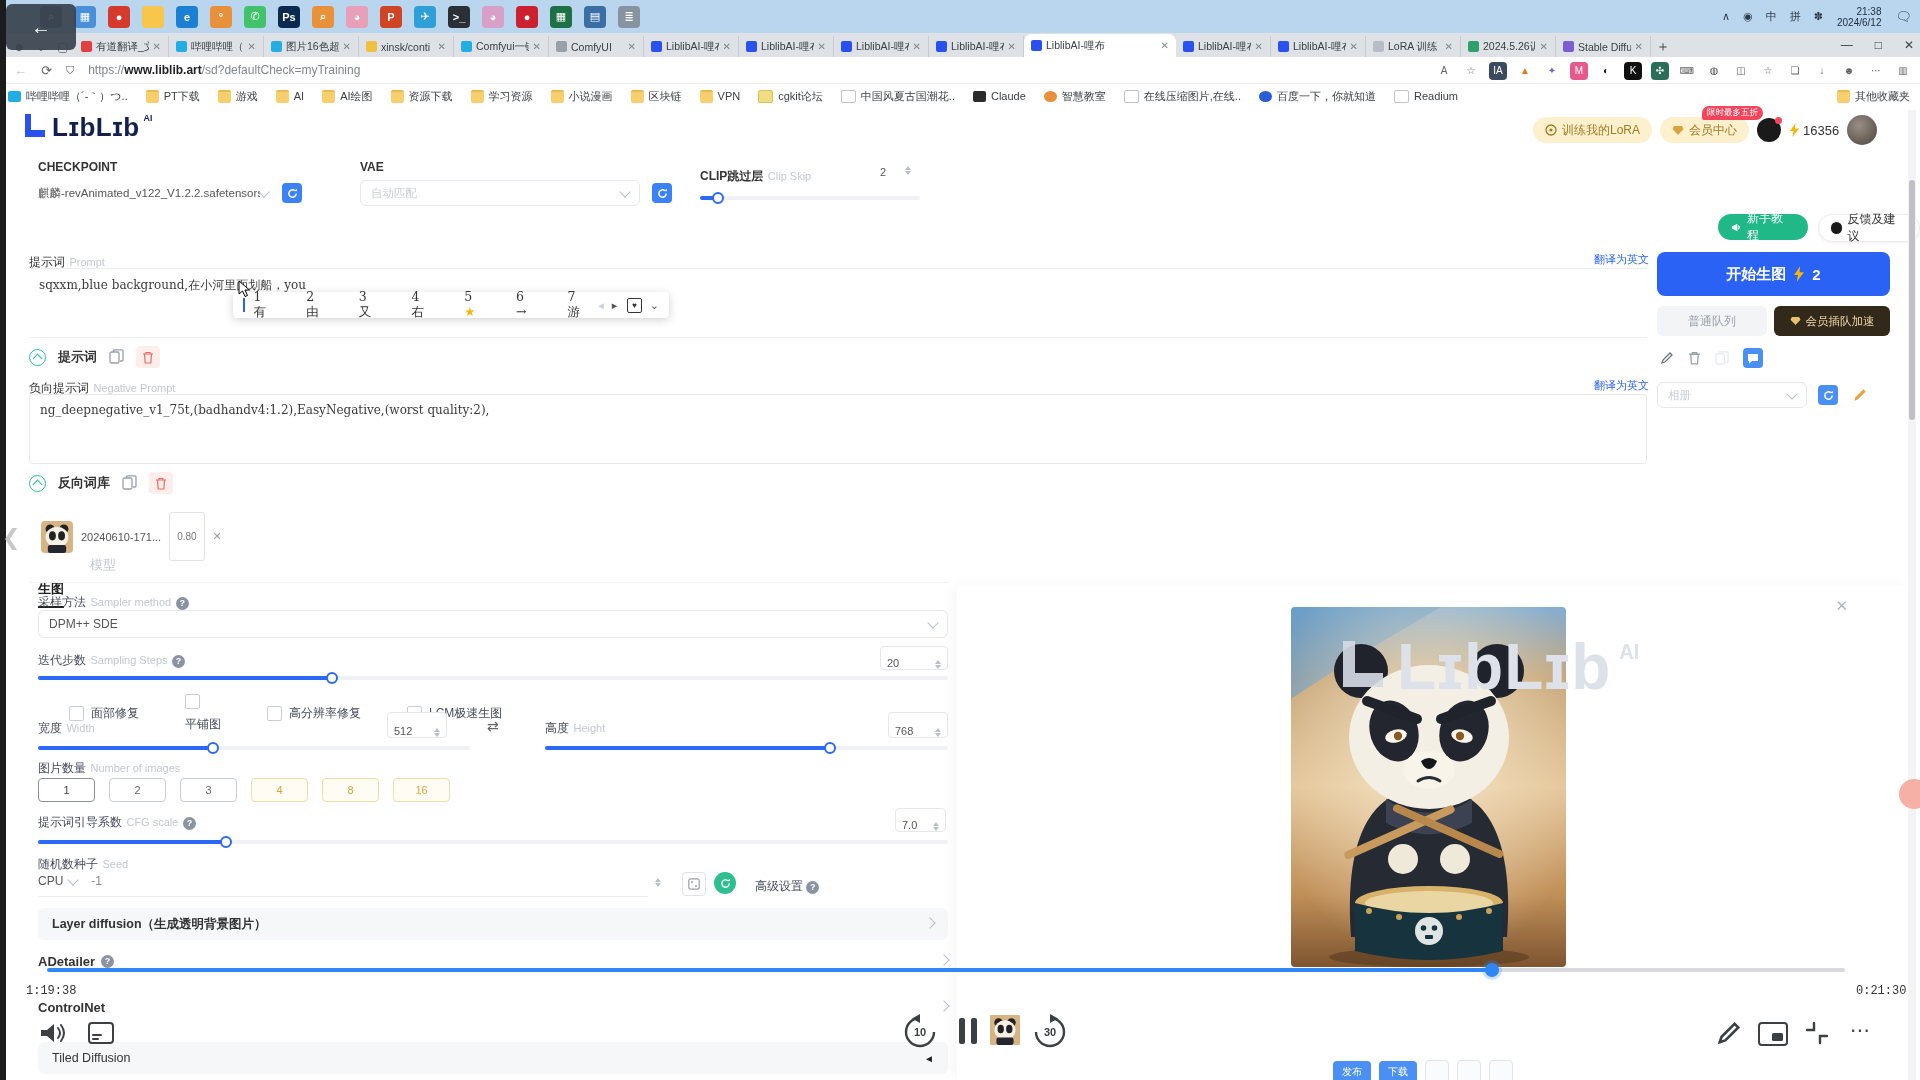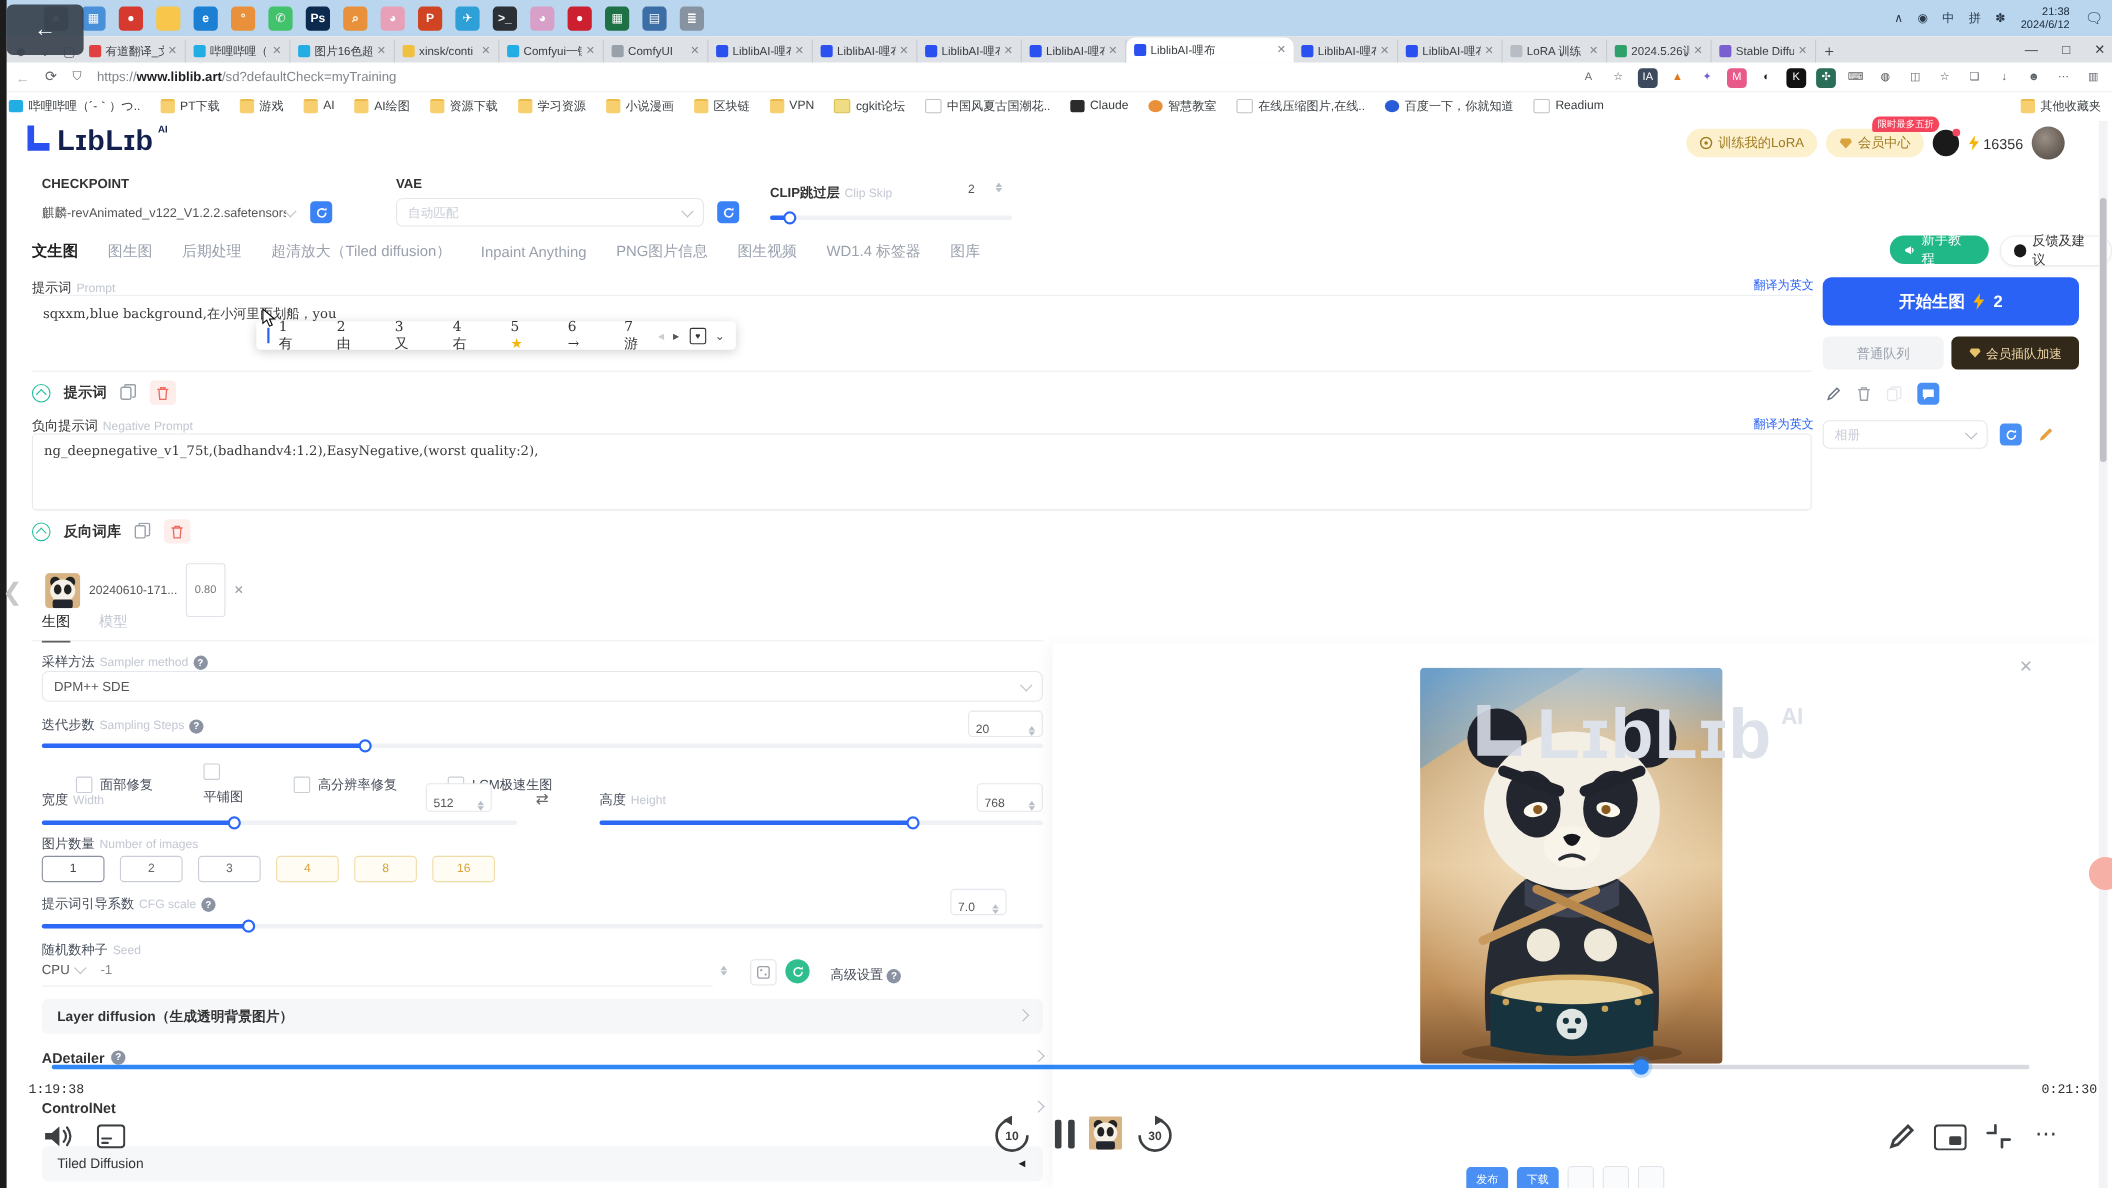--- a/index.html
+++ b/index.html
@@ -497,34 +497,20 @@
   </div>
   <div class="abs" style="left:880px;top:166px;font-size:11px;color:#555;">2</div>
   <span class="abs stepArr" style="left:905px;top:166px;">
       <i class="up"></i>
       <i class="dn"></i>
     </span>
   <div class="track abs" style="left:700px;top:196px;width:220px;"></div>
   <div class="fill abs" style="left:700px;top:196px;width:18px;"></div>
   <div class="knob abs" style="left:712px;top:196px;"></div>
 
-  <div class="abs" id="maintabs" style="left:29px;top:220px;">
-    <span style="display:flex;gap:27px;align-items:center;">
-
-    <span class="mt active">文生图</span>
-        <span class="mt">图生图</span>
-        <span class="mt">后期处理</span>
-        <span class="mt">超清放大（Tiled diffusion）</span>
-        <span class="mt">Inpaint Anything</span>
-        <span class="mt">PNG图片信息</span>
-        <span class="mt">图生视频</span>
-        <span class="mt">WD1.4 标签器</span>
-        <span class="mt">图库</span>
-      </span>
-  </div>
   <div class="abs" style="left:1718px;top:214px;display:flex;gap:10px;">
     <span class="pill-green">
       <svg width="11" height="11" viewBox="0 0 12 12">
           <path d="M1 5 L7 2 L7 10 L1 7 Z" fill="#fff"></path>
           <path d="M8 4 Q10 6 8 8" stroke="#fff" fill="none" stroke-width="1.2"></path>
         </svg>
       <span>新手教程</span>
     </span>
     <span class="pill-white">
       <span style="width:12px;height:12px;background:#1a1a1a;border-radius:50%;display:inline-block;"></span>
@@ -620,21 +606,21 @@
         <ellipse cx="10" cy="13" rx="3" ry="4" fill="#222"></ellipse>
       <ellipse cx="18" cy="13" rx="3" ry="4" fill="#222"></ellipse>
         <rect x="6" y="21" width="16" height="7" rx="2" fill="#23262e"></rect>
     </svg>
     <span style="font-size:11px;color:#555;">20240610-171...</span>
     <span style="border:1px solid #dfe2e8;border-radius:3px;font-size:10px;color:#777;padding:18px 7px;">0.80</span>
     <span style="color:#9aa0a8;font-size:11px;">✕</span>
   </div>
 
   <div class="abs" style="left:38px;top:556px;display:flex;gap:26px;font-size:13px;">
-    <span style="color:#222;font-weight:normal;border-bottom:2px solid #222;padding-bottom:8px;">生图</span>
+    <span style="color:#222;font-weight:bold;border-bottom:2px solid #222;padding-bottom:8px;margin-top:24px;">生图</span>
     <span style="color:#c2c7d1;">模型</span>
   </div>
   <div class="abs" style="left:29px;top:582px;width:920px;height:1px;background:#f0f1f4;"></div>
 
   <div class="abs" style="left:38px;top:592px;">
     <span class="lbl">采样方法</span> <span class="sub">Sampler method</span>
     <span class="q-ic">?</span>
   </div>
   <div class="abs selbox" style="left:38px;top:610px;width:910px;height:28px;">
     <span style="flex:1;">DPM++ SDE</span>
@@ -723,21 +709,21 @@
         <span class="cntbtn gold">4</span>
         <span class="cntbtn gold">8</span>
         <span class="cntbtn gold">16</span>
       </span>
   </div>
 
   <div class="abs" style="left:38px;top:812px;">
     <span class="lbl">提示词引导系数</span> <span class="sub">CFG scale</span>
     <span class="q-ic">?</span>
   </div>
-  <div class="abs stepbox" style="left:864px;top:808px;width:51px;height:24px;">
+  <div class="abs stepbox" style="left:895px;top:808px;width:51px;height:24px;">
     <span>7.0</span>
     <span class="stepArr">
         <i class="up"></i>
         <i class="dn"></i>
       </span>
   </div>
   <div class="track abs" style="left:38px;top:840px;width:910px;"></div>
   <div class="fill abs" style="left:38px;top:840px;width:188px;"></div>
   <div class="knob abs" style="left:220px;top:840px;"></div>
 

